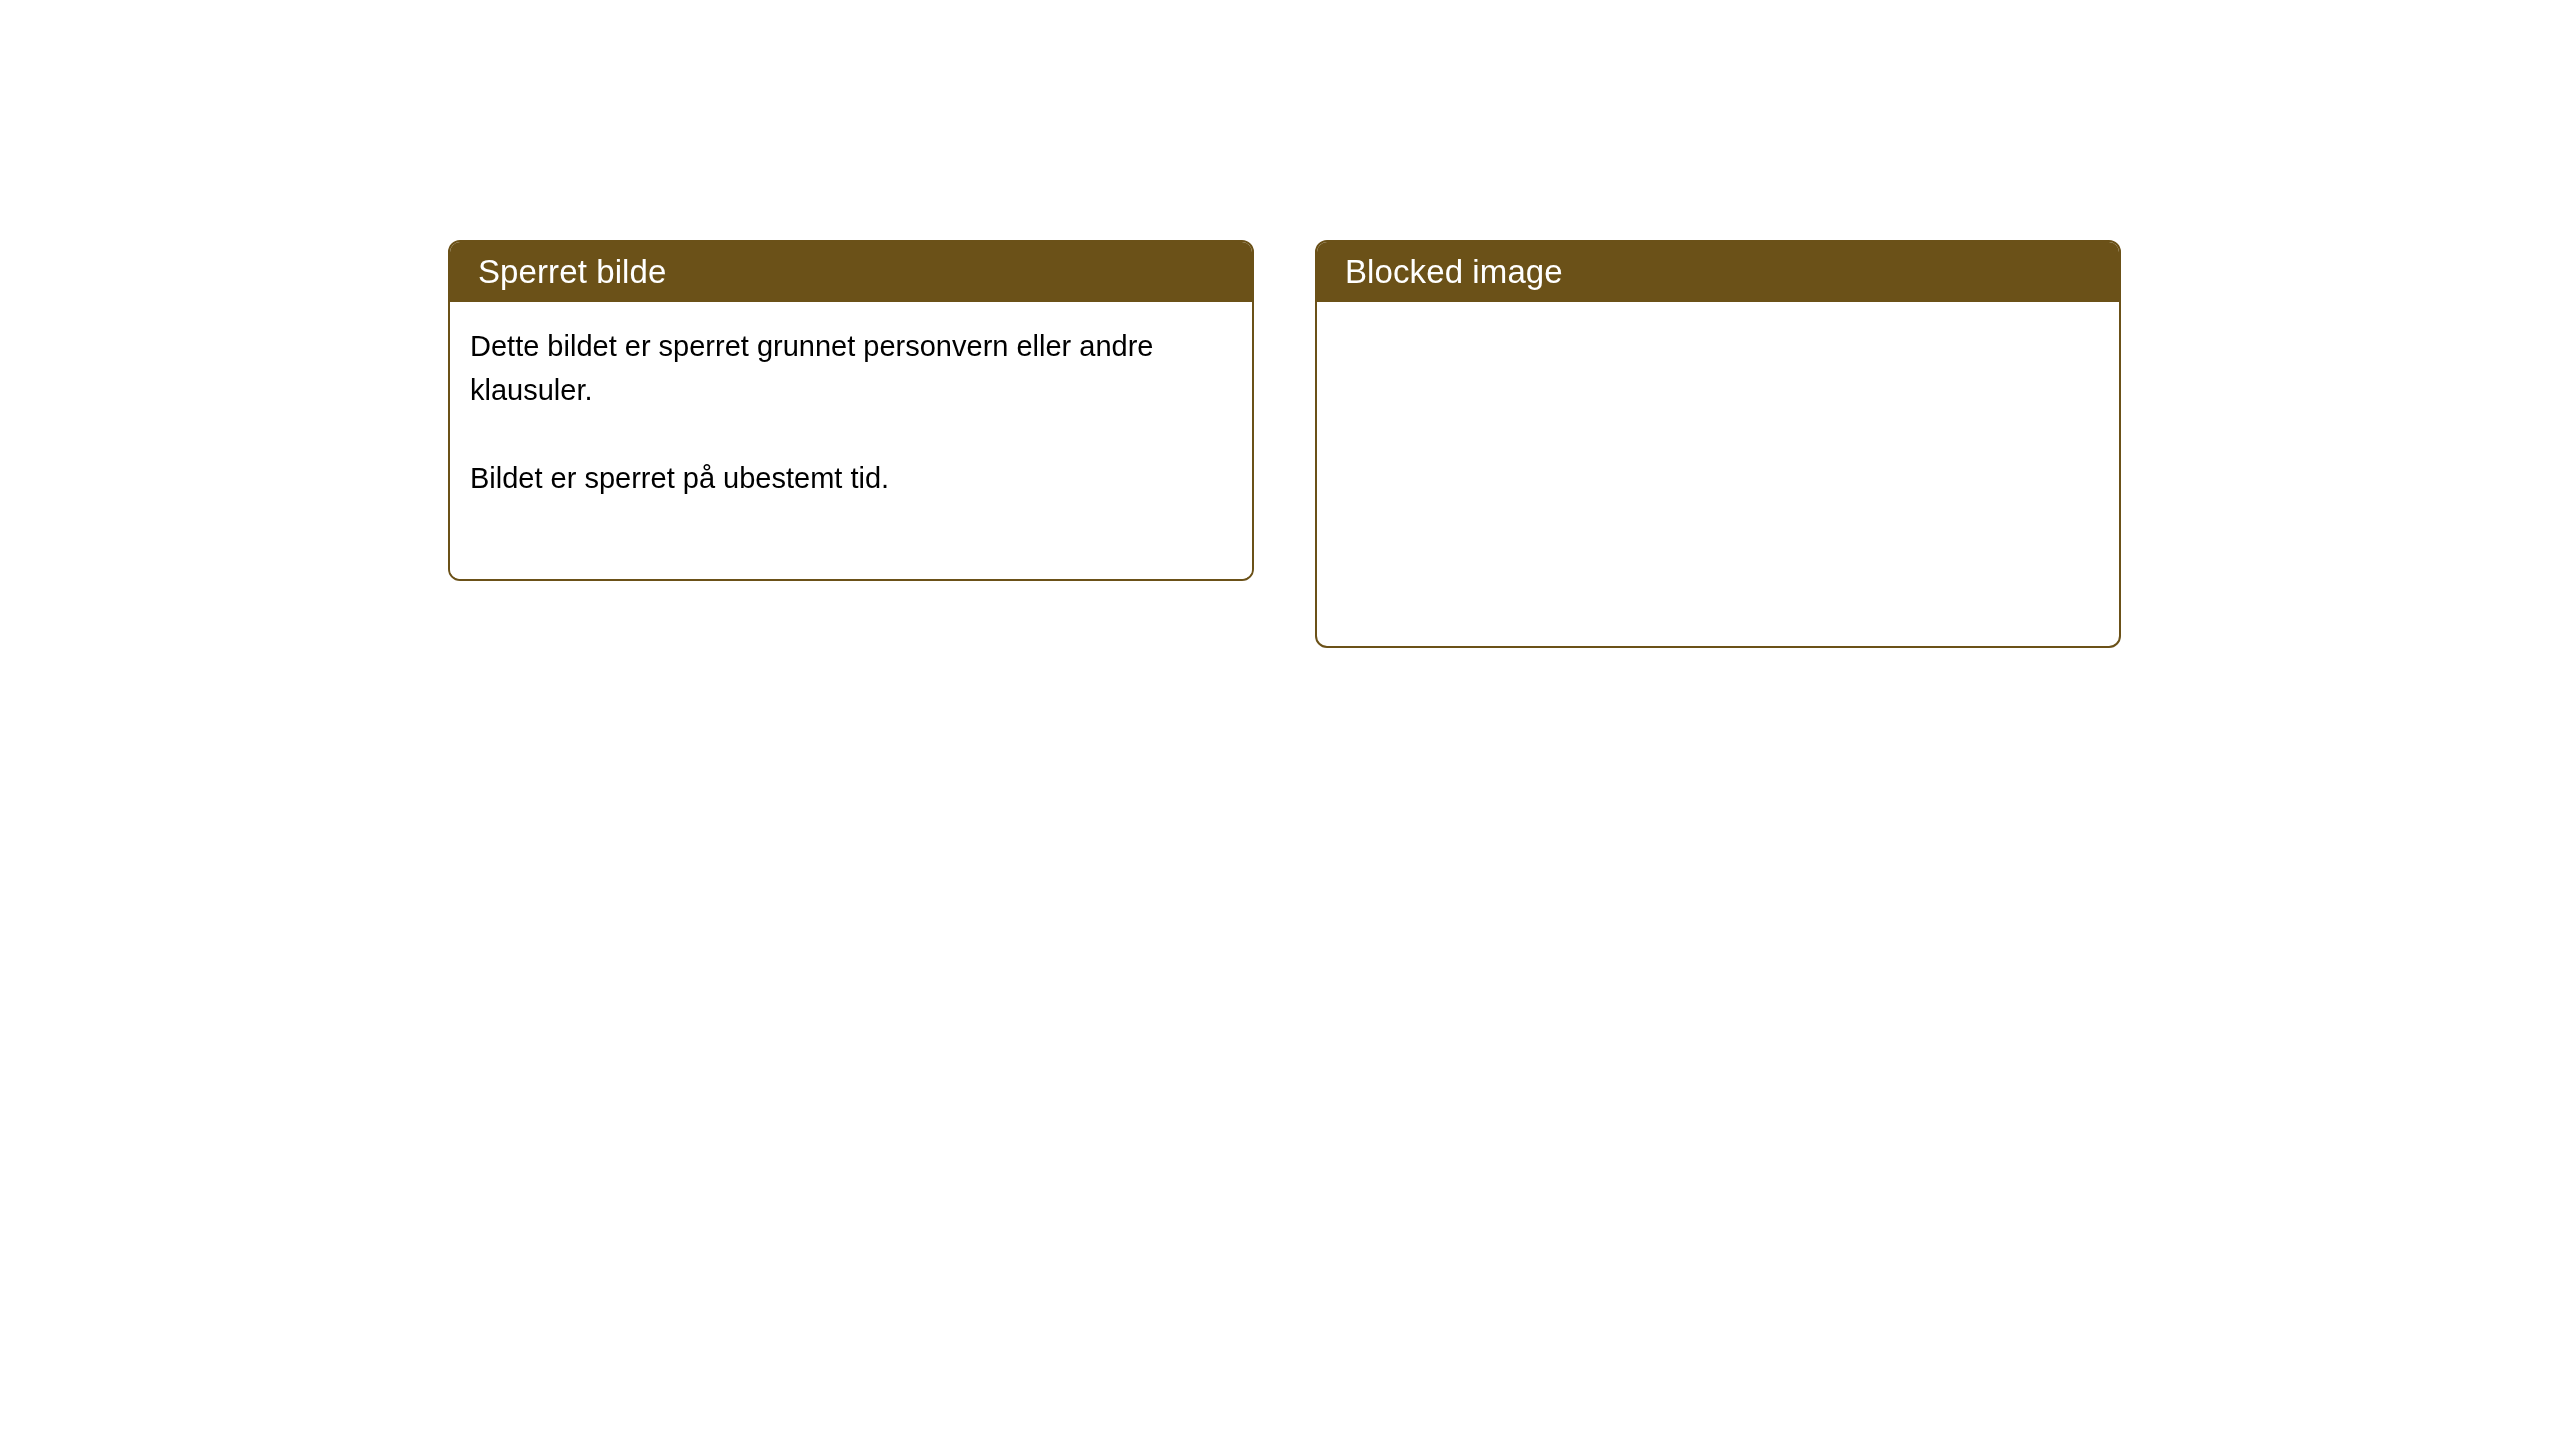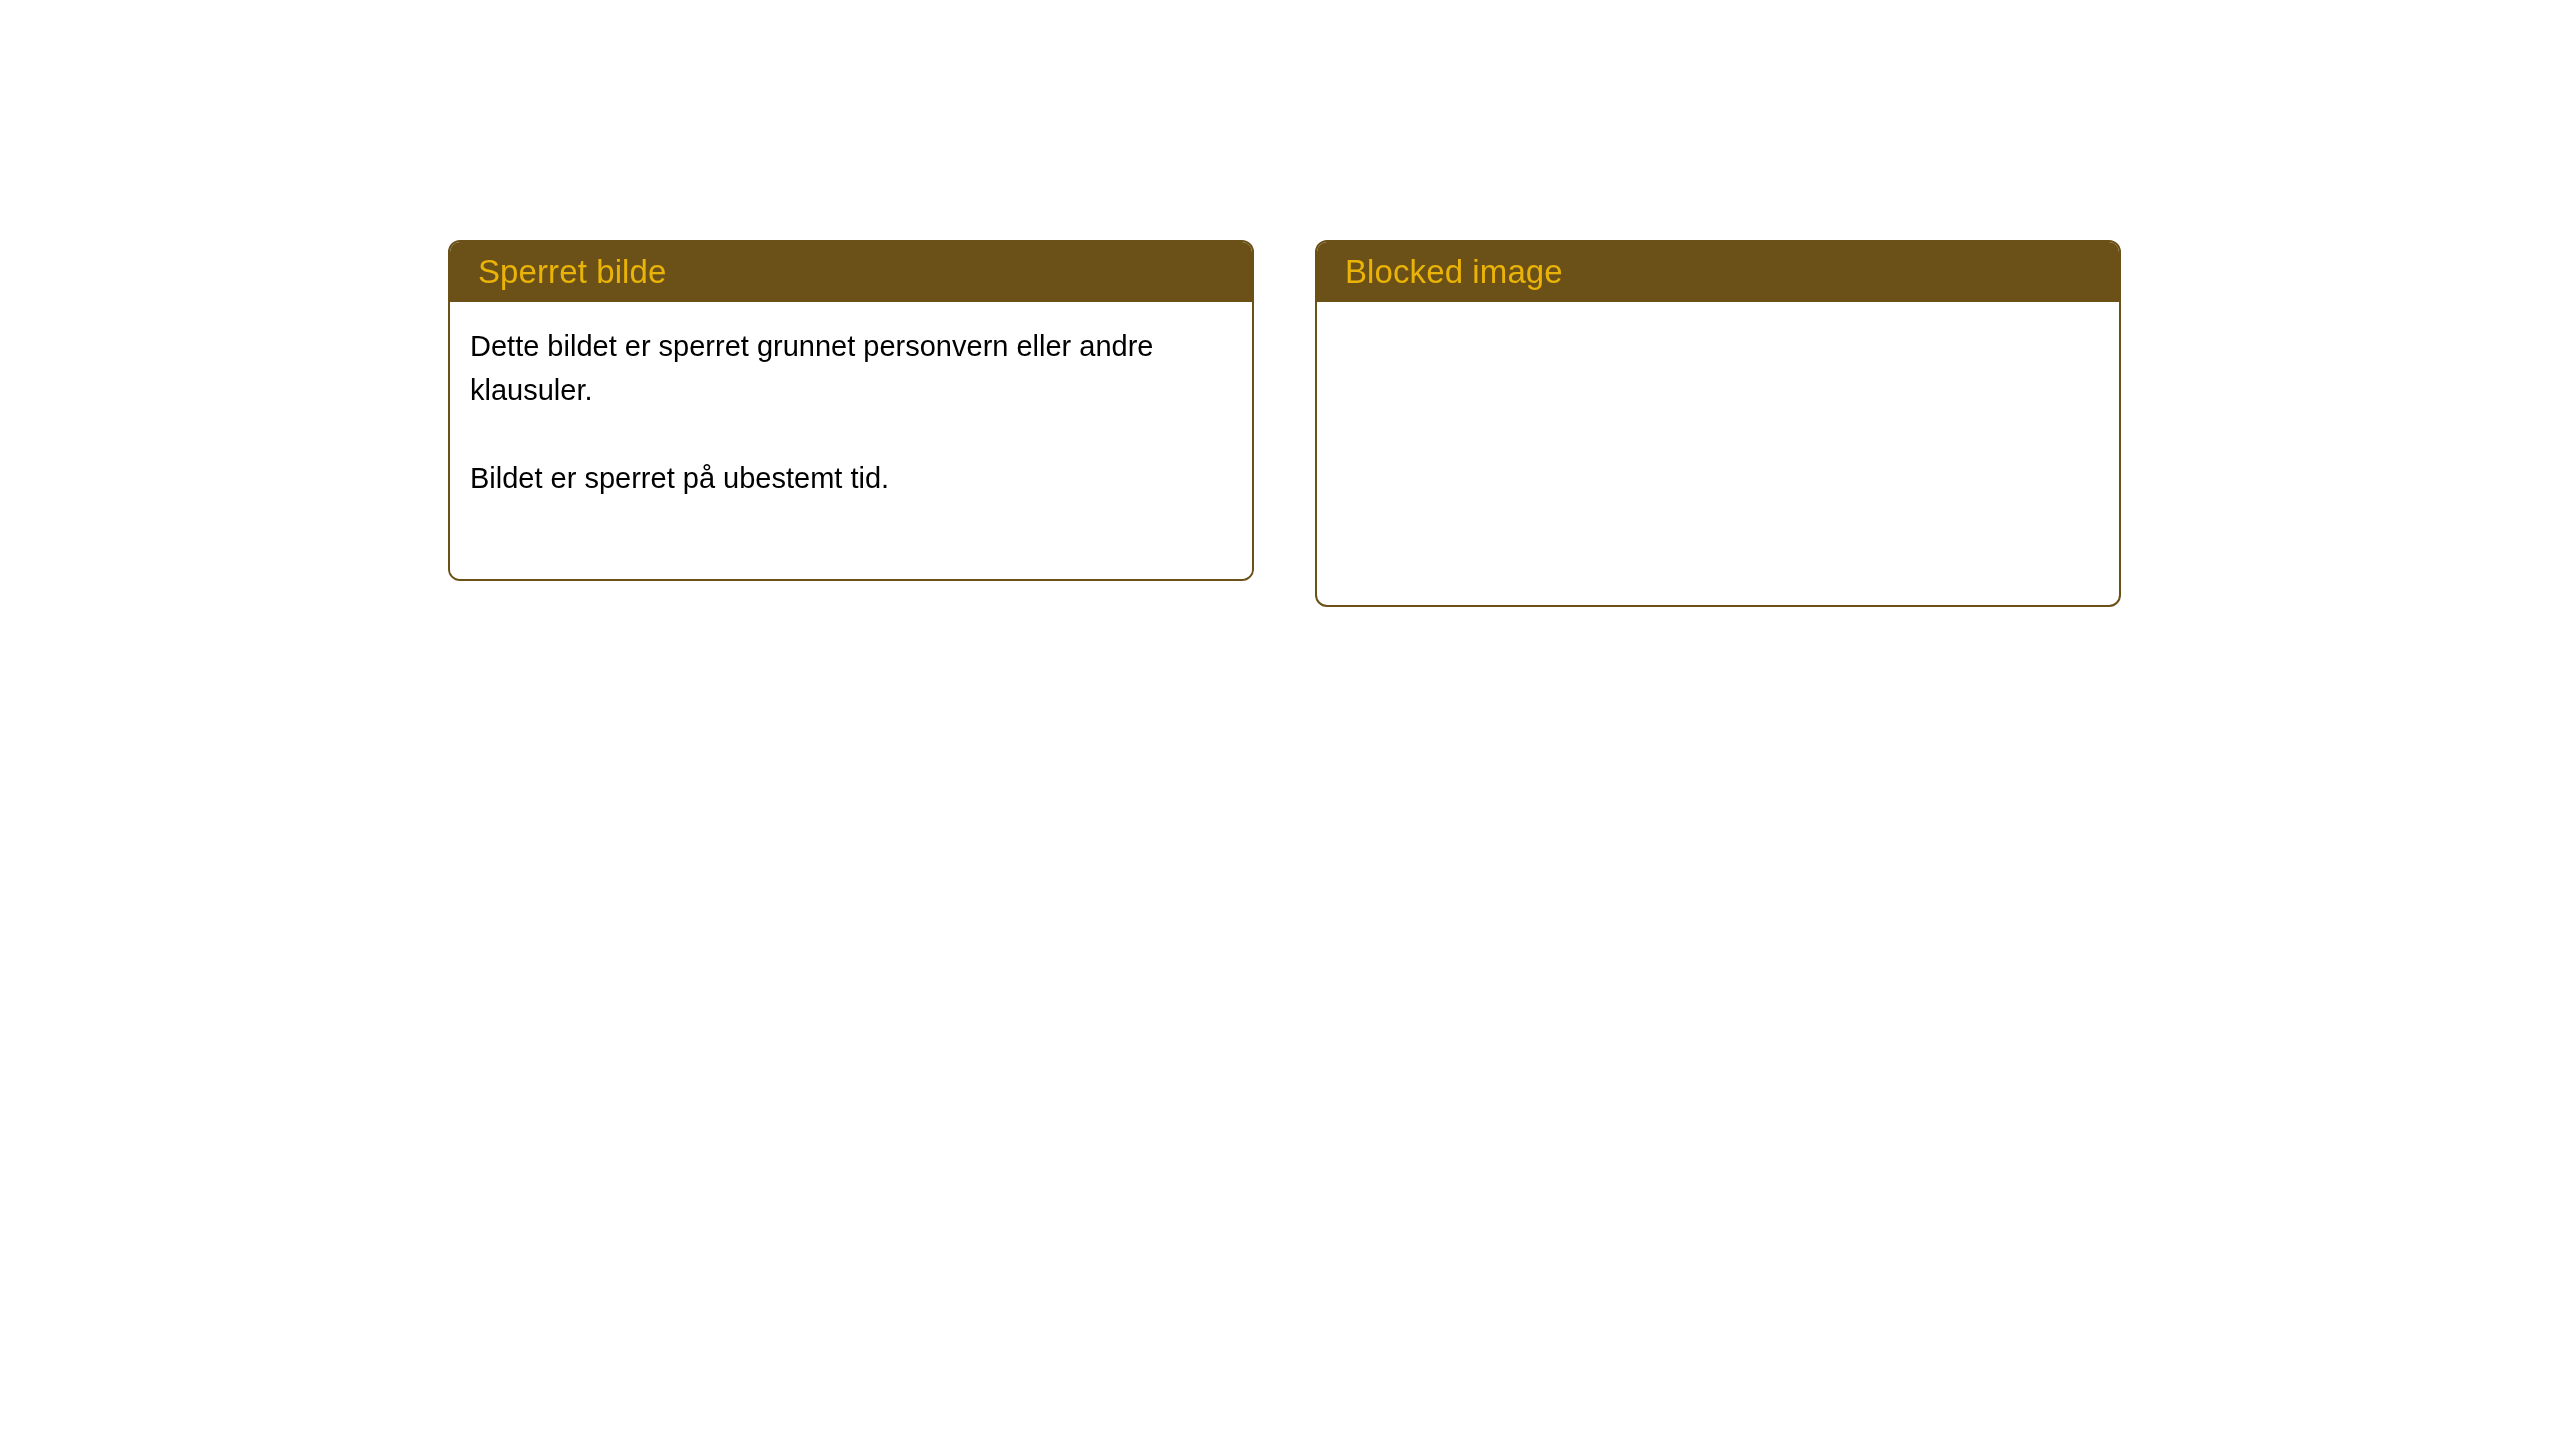--- a/index.html
+++ b/index.html
@@ -45,35 +45,35 @@
     flex-direction: column;
   }
 
   .notice-card.card-no {
     width: 806px;
     height: 341px;
   }
 
   .notice-card.card-en {
     width: 806px;
-    height: 367px;
+    height: 408px;
   }
 
   .card-header {
     background: #6b5118;
     height: 60px;
     flex: 0 0 60px;
     display: flex;
     align-items: center;
     padding: 0 0 0 28px;
     box-sizing: border-box;
   }
 
   .card-title {
-    color: #eab308;
+    color: #ffffff;
     font-size: 33px;
     line-height: 38px;
     font-weight: 400;
     letter-spacing: 0.1px;
     white-space: nowrap;
   }
 
   .card-body {
     flex: 1 1 auto;
     padding: 22px 30px 20px 20px;

